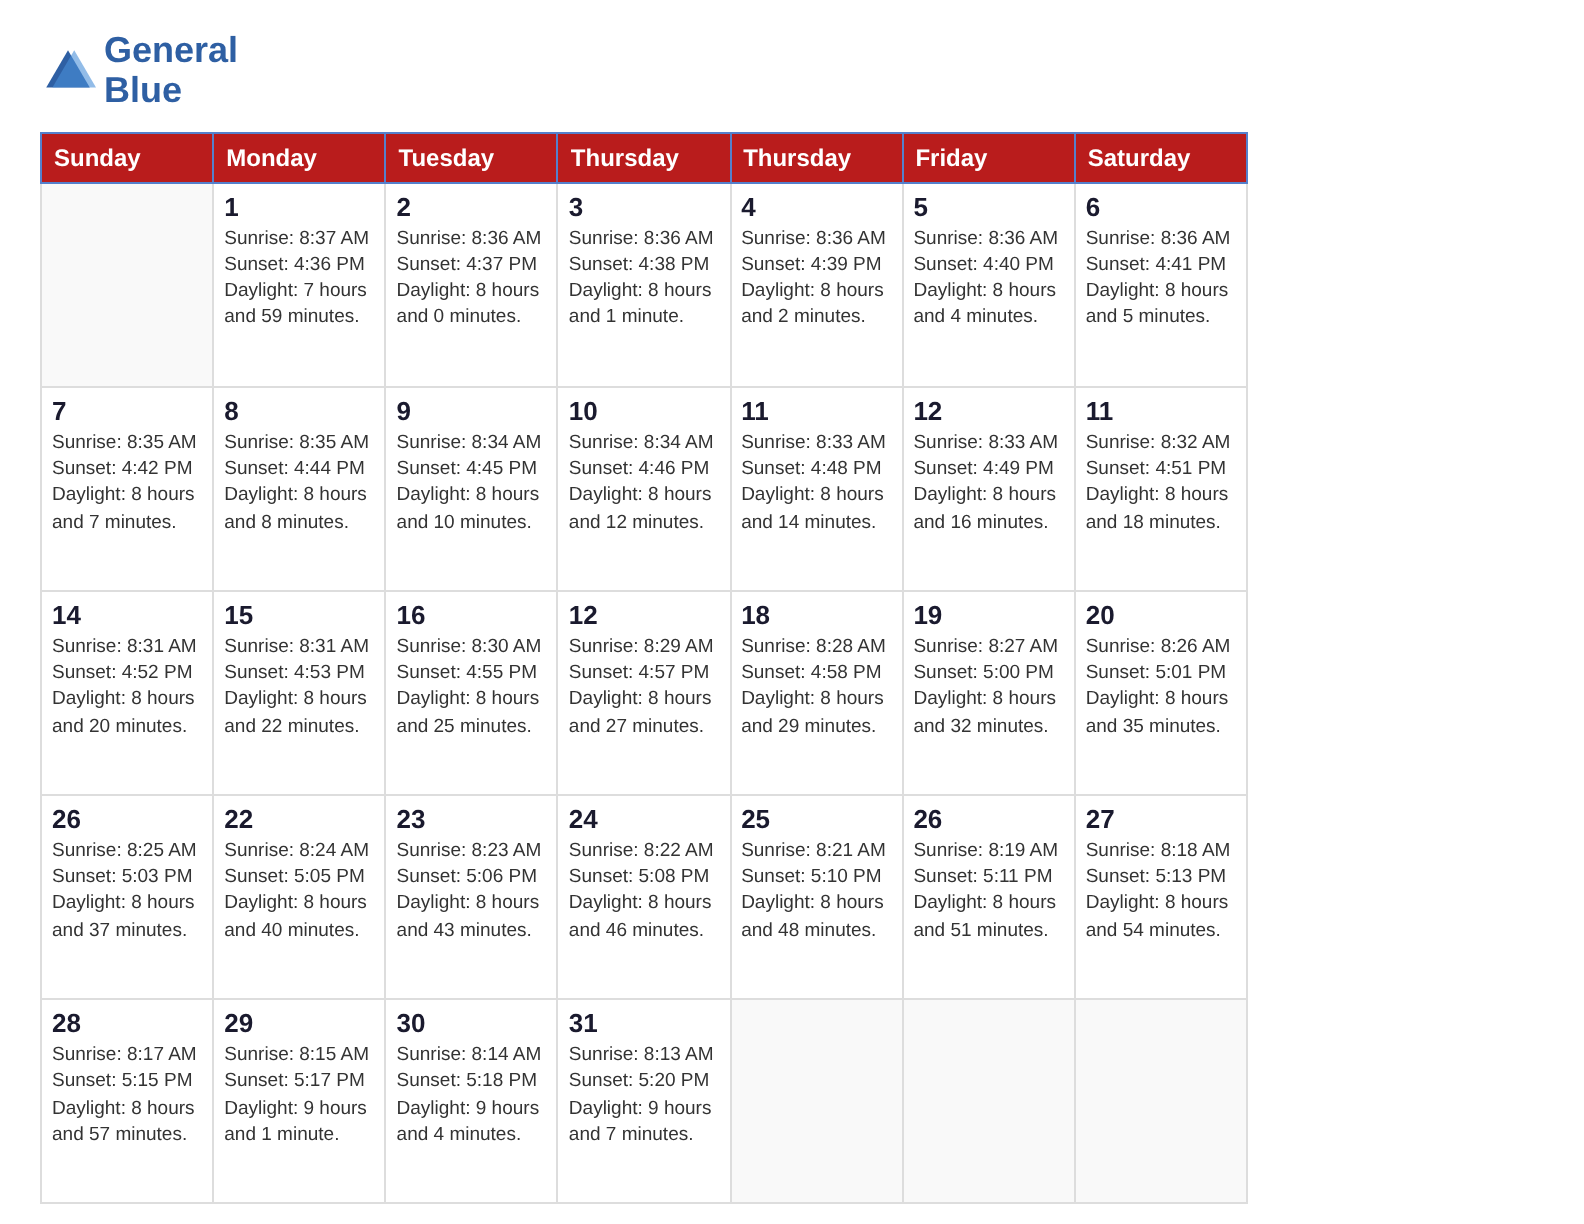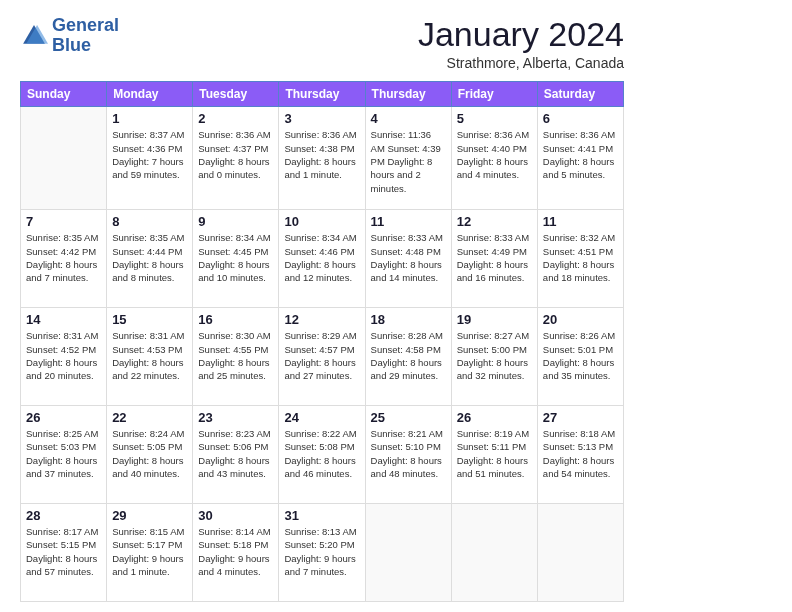--- a/index.html
+++ b/index.html
@@ -56,21 +56,21 @@
       margin-top: 2px;
     }
     .calendar {
       flex: 1;
       border: 1px solid #ccc;
       border-collapse: collapse;
       width: 100%;
       table-layout: fixed;
     }
     .calendar th {
-      background-color: #8b5cf6;
+      background-color: #b91c1c;
       color: #fff;
       font-size: 12px;
       font-weight: bold;
       padding: 5px 6px;
       text-align: left;
       border: 1px solid #5580cc;
     }
     .calendar td {
       border: 1px solid #ddd;
       vertical-align: top;
@@ -101,24 +101,20 @@
     <div class="logo">
       <svg class="logo-icon" viewBox="0 0 36 36">
         <polygon points="18,4 32,28 4,28" fill="#2e5fa3"></polygon>
         <polygon points="22,4 36,28 8,28" fill="#4a90d9" opacity="0.6"></polygon>
       </svg>
       <div class="logo-text">
         <div><span>General</span></div>
         <div><span style="color:#2e5fa3;">Blue</span></div>
       </div>
     </div>
-    <div class="title-block">
-      <div class="month-title">January 2024</div>
-      <div class="location">Strathmore, Alberta, Canada</div>
-    </div>
   </div>
 
   <table class="calendar">
     <thead>
       <tr>
       <th>Sunday</th>
           <th>Monday</th>
           <th>Tuesday</th>
           <th>Thursday</th>
           <th>Thursday</th>
@@ -145,21 +141,21 @@
           </td>
           <td>
             <span class="day-num">3</span>
             <div class="day-detail">Sunrise: 8:36 AM
 Sunset: 4:38 PM
 Daylight: 8 hours
 and 1 minute.</div>
           </td>
           <td>
             <span class="day-num">4</span>
-            <div class="day-detail">Sunrise: 11:36 AM
+            <div class="day-detail">Sunrise: 8:36 AM
 Sunset: 4:39 PM
 Daylight: 8 hours
 and 2 minutes.</div>
           </td>
           <td>
             <span class="day-num">5</span>
             <div class="day-detail">Sunrise: 8:36 AM
 Sunset: 4:40 PM
 Daylight: 8 hours
 and 4 minutes.</div>

